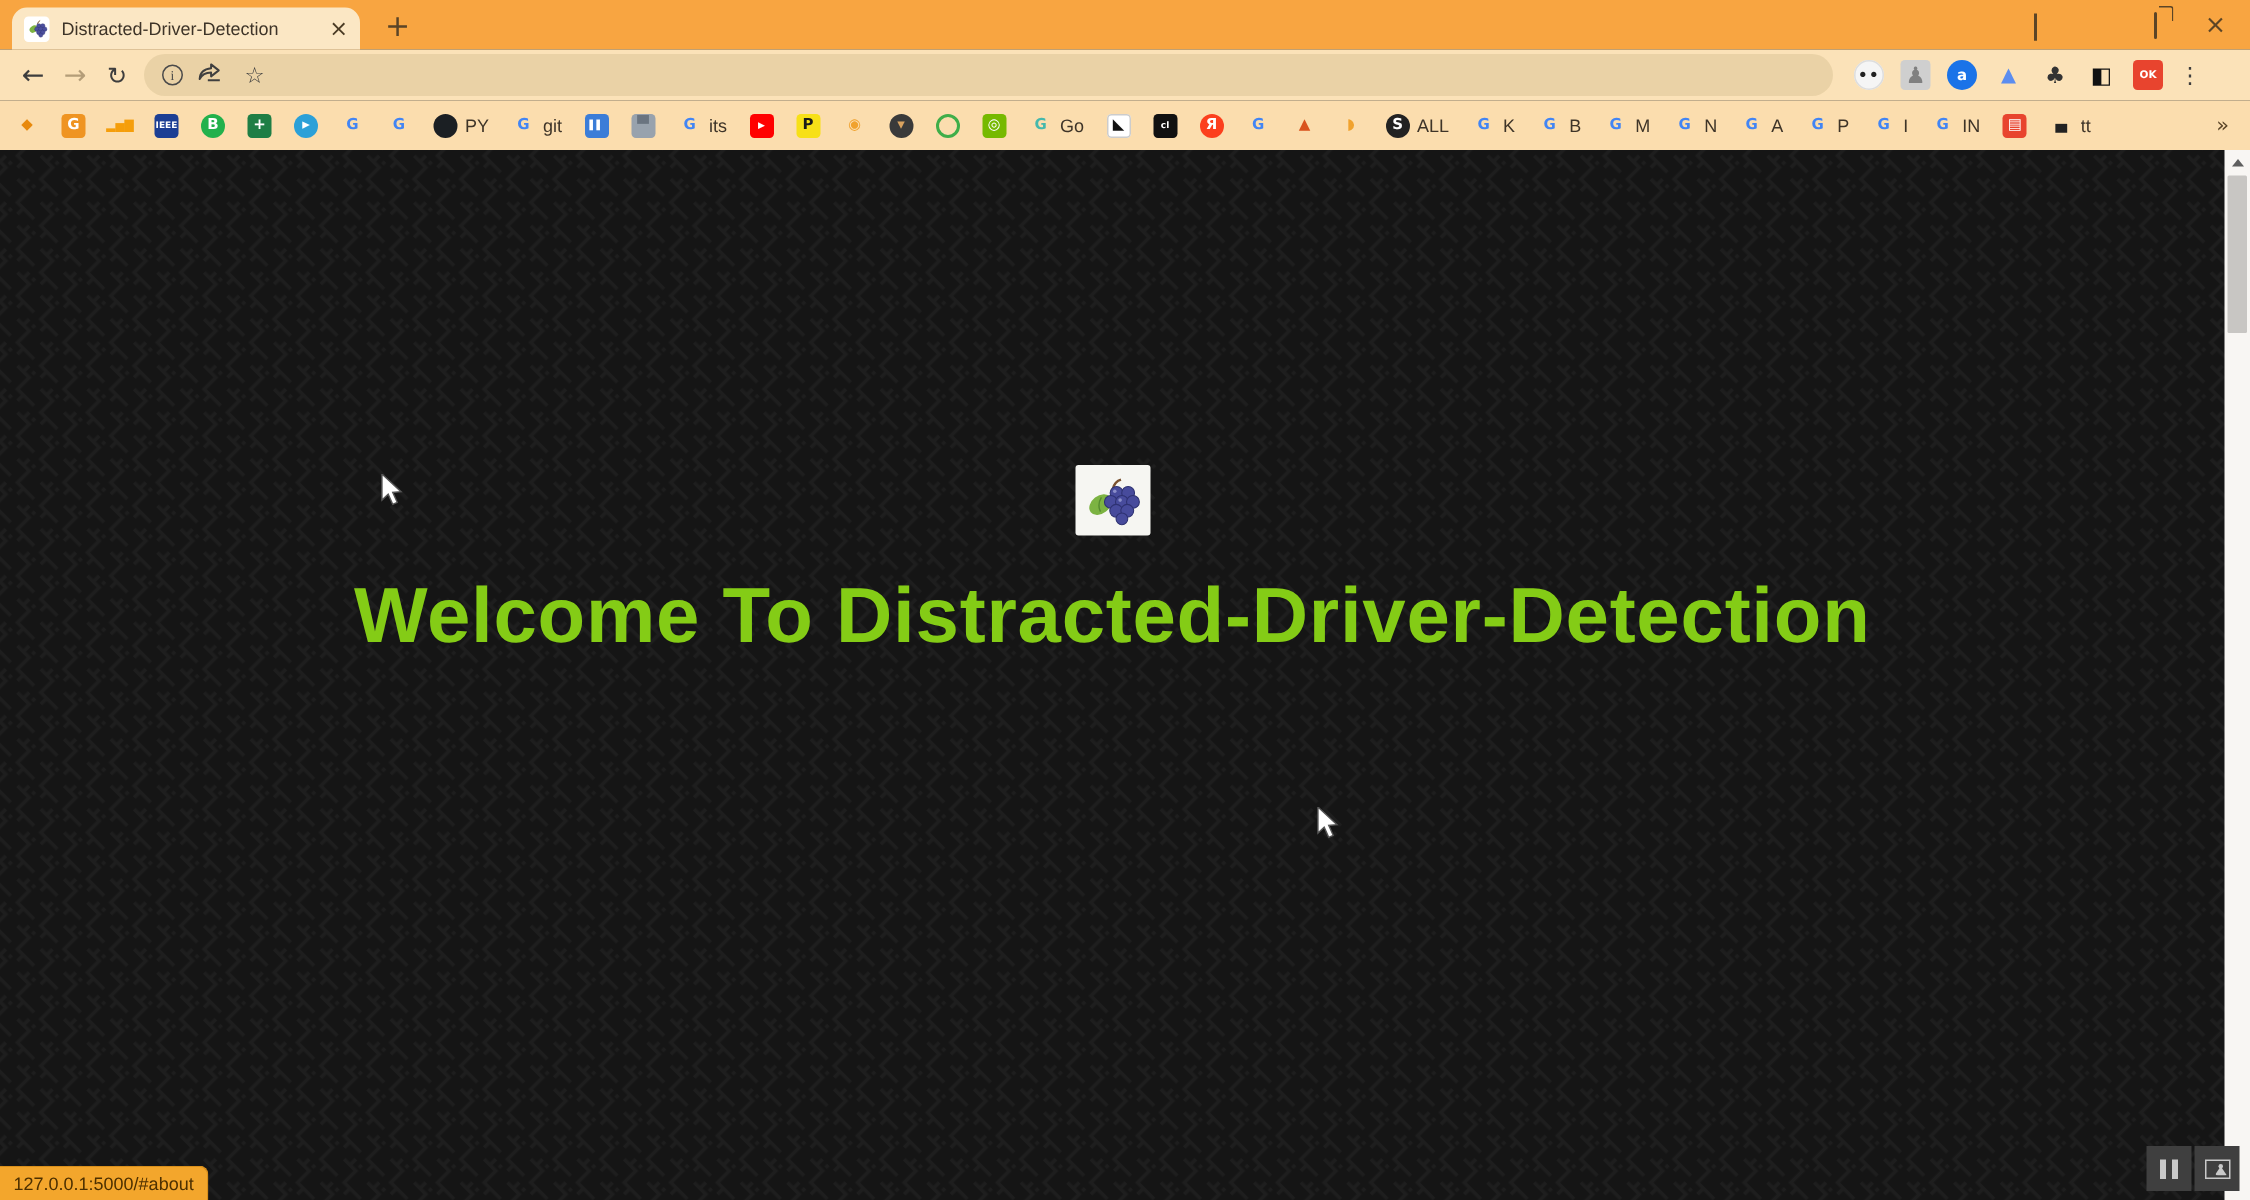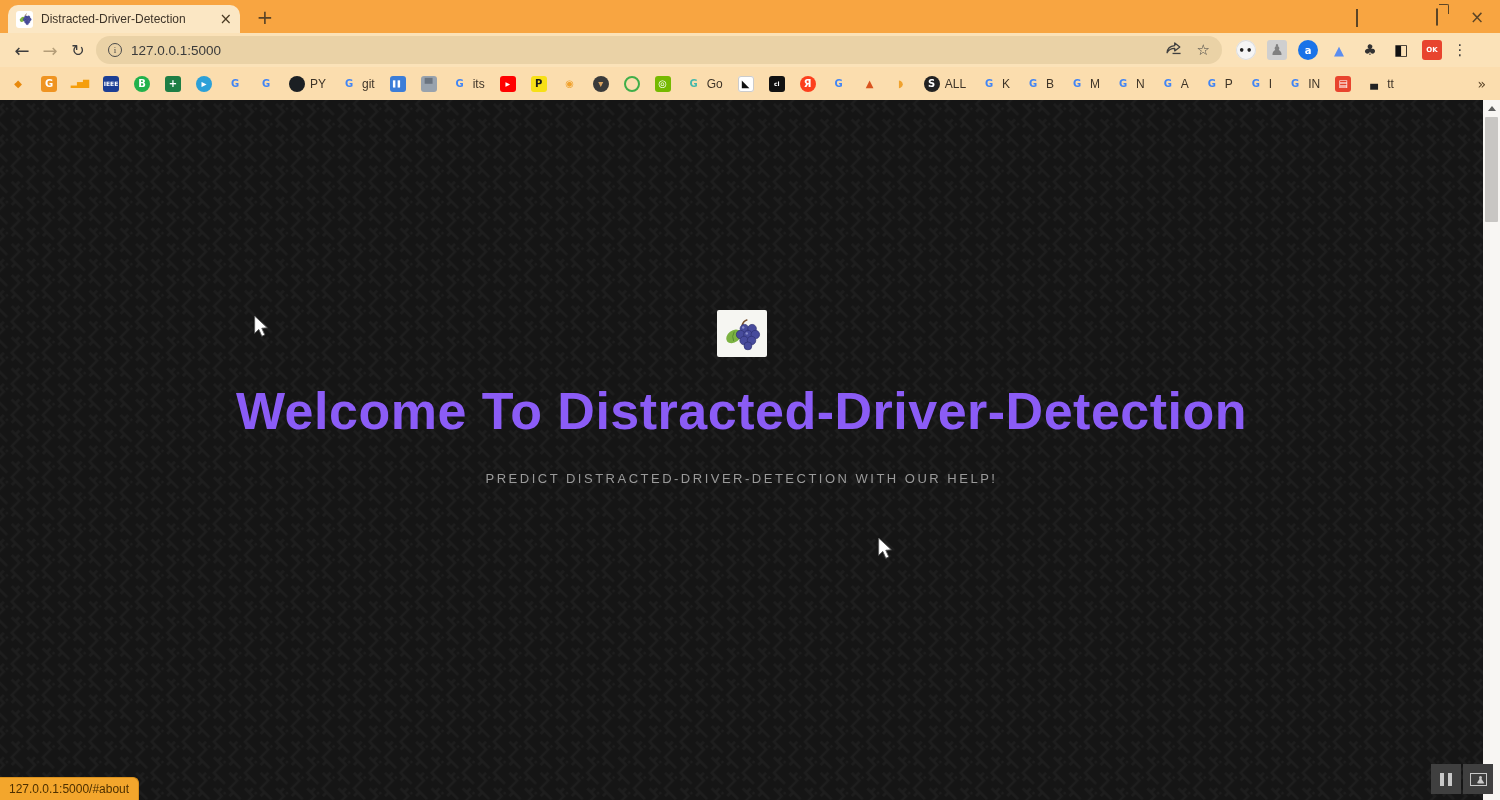--- a/index.html
+++ b/index.html
@@ -54,21 +54,21 @@
   .shape-ring  { border-radius:50%; background:transparent !important; }
   .bm-overflow { margin-left:auto; font-size:14px; color:#5a4427; padding-right:4px; }
 
   
   .viewport { position:relative; width:1500px; height:700px; background:#161616; overflow:hidden; }
   .bgsvg { position:absolute; inset:0; z-index:0; }
   .content { position:absolute; left:0; top:0; width:1483px; height:700px; z-index:1;
              display:flex; flex-direction:column; align-items:center; }
   .logo-box { margin-top:210px; width:50px; height:47px; background:#f6f6f2; border-radius:2px;
               display:flex; align-items:center; justify-content:center; }
-  h1.hero { margin-top:24px; font-size:52px; font-weight:600; color:#8b5cf6; letter-spacing:.5px; white-space:nowrap; }
+  h1.hero { margin-top:24px; font-size:52px; font-weight:600; color:#84cc16; letter-spacing:.5px; white-space:nowrap; }
   .subtitle { margin-top:30px; font-size:13px; letter-spacing:2.5px; color:#9a9a9a; }
   .cta { margin-top:30px; width:177px; height:51px; background:#6fb067; border:none; border-radius:4px;
          color:#e4f2e0; font-size:15px; font-weight:bold; letter-spacing:3px;
          font-family:"Liberation Sans",sans-serif; display:flex; align-items:center; justify-content:center; }
 
   
   .scrollbar { position:absolute; right:0; top:0; width:17px; height:700px; background:#f8f6f3; z-index:2; }
   .scroll-up { height:16px; display:flex; align-items:center; justify-content:center; }
   .scroll-up-tri { width:0; height:0; border-left:4px solid transparent; border-right:4px solid transparent;
                    border-bottom:5px solid #5f5f5f; }
@@ -125,21 +125,20 @@
       <span class="wc glyph" style="font-size:17px;">×</span>
     </div>
   </div>
 
   <div class="toolbar">
     <span class="navbtn glyph">←</span>
     <span class="navbtn glyph disabled">→</span>
     <span class="navbtn glyph reload">↻</span>
     <div class="omnibox">
       <i class="infoicon">i</i>
-      <span class="url">127.0.0.1:5000</span>
       <span class="boxicons">
         <span>
           <svg width="18" height="16" viewBox="0 0 24 22">
             <path d="M13 4 L20 9.5 L13 15 V11.5 C7.5 11.5 4.5 13.5 2.5 17.5 C2.8 11 7 8.2 13 7.6 Z" fill="none" stroke="#3f3f3f" stroke-width="1.8" stroke-linejoin="round"></path>
             <path d="M10 18.5 H21" stroke="#3f3f3f" stroke-width="1.8"></path>
           </svg>
         </span>
         <span class="glyph" style="font-size:15px;color:#3f3f3f;">☆</span>
       </span>
     </div>
@@ -327,21 +326,20 @@
               <circle cx="27.2" cy="16.5" r="3.6"></circle>
             <circle cx="17.8" cy="21.5" r="3.6"></circle>
               <circle cx="24" cy="21.5" r="3.6"></circle>
             <circle cx="21" cy="26" r="3.3"></circle>
           </g>
           <circle cx="17" cy="10.5" r="1" fill="#8a8ec9"></circle>
           <circle cx="20" cy="15.5" r="1" fill="#8a8ec9"></circle>
         </svg>
       </div>
       <h1 class="hero">Welcome To Distracted-Driver-Detection</h1>
-      <div class="subtitle">PREDICT DISTRACTED-DRIVER-DETECTION WITH OUR HELP!</div>
     </div>
 
     <div class="scrollbar">
       <div class="scroll-up">
           <span class="scroll-up-tri"></span>
         </div>
       <div class="scroll-thumb"></div>
     </div>
 
     <div class="status-bubble">127.0.0.1:5000/#about</div>

